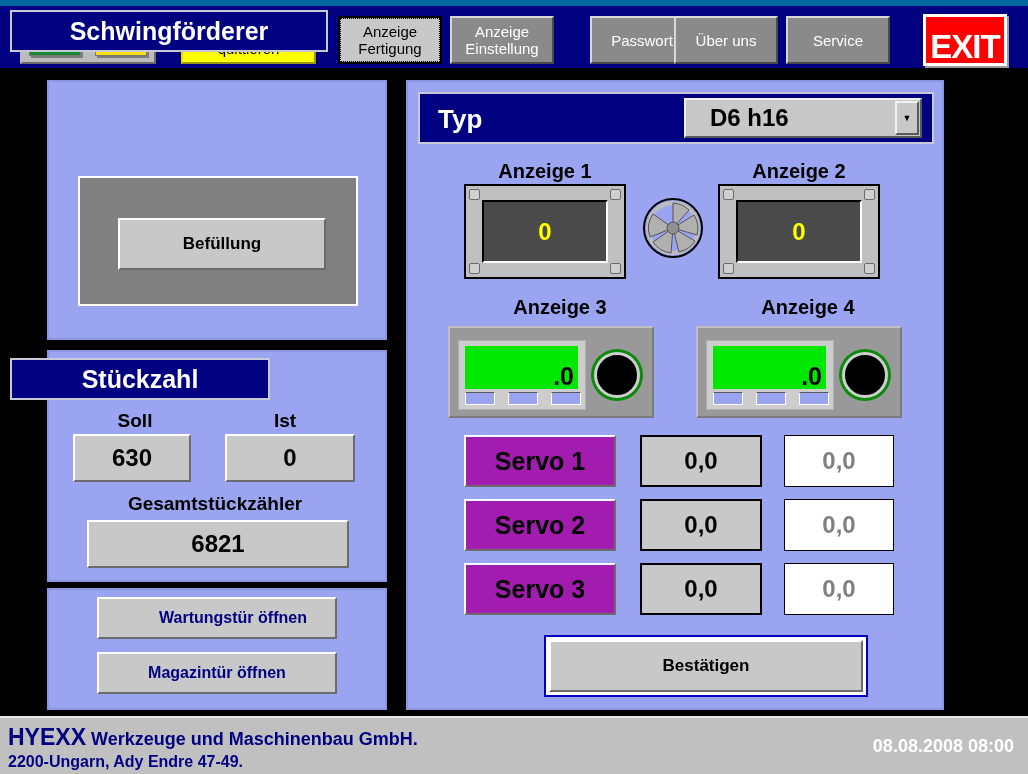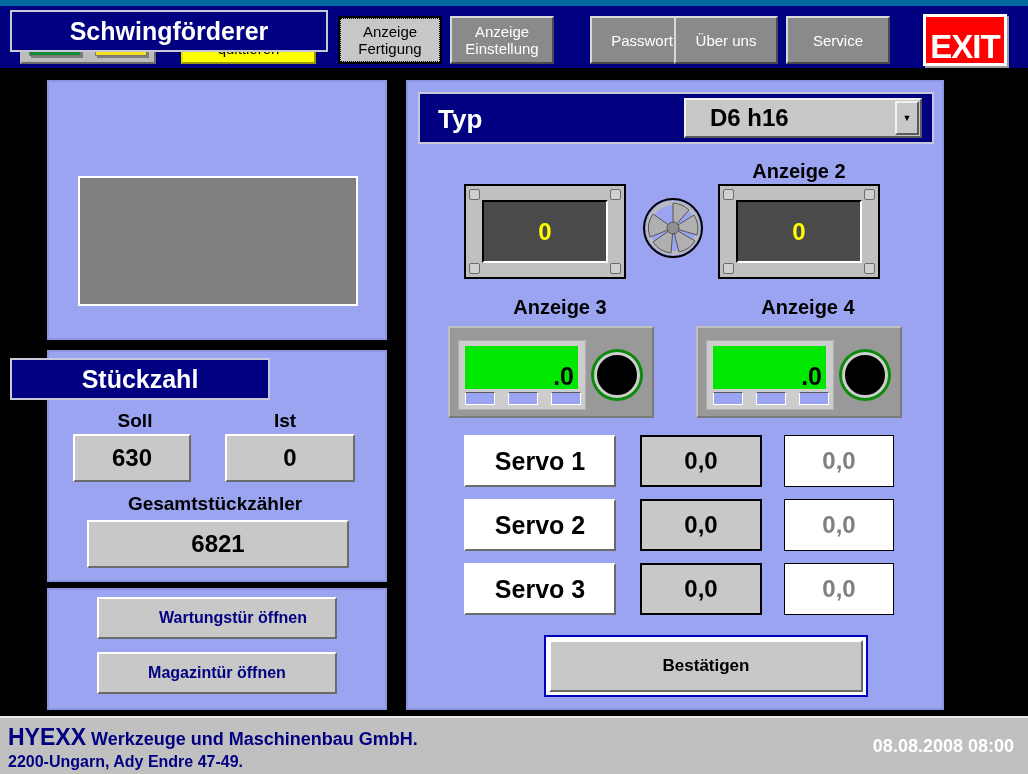--- a/index.html
+++ b/index.html
@@ -375,21 +375,21 @@
     box-sizing: border-box;
     box-shadow: 0 0 0 3px #0b8a0b;
     cursor: pointer;
   }
 
   
   .servo-btn {
     position: absolute;
     left: 464px;
     width: 152px; height: 52px;
-    background: #ffffff;
+    background: #a21caf;
     border: 2px solid #ffffff;
     border-right-color: #6b6b6b;
     border-bottom-color: #6b6b6b;
     box-sizing: border-box;
     color: #000;
     font-weight: bold;
     font-size: 25px;
     display: flex; align-items: center; justify-content: center;
     cursor: pointer;
   }
@@ -518,20 +518,23 @@
     </div>
 
     <div class="exit-btn">
       <span>EXIT</span>
     </div>
   </div>
 
   <div class="panel" id="p-schwing"></div>
   <div class="panel-title" id="schwing-title">Schwingförderer</div>
   <div id="schwing-box"></div>
+  <div id="befuell-btn">
+    <span>Befüllung</span>
+  </div>
 
   <div class="panel" id="p-stueck"></div>
   <div class="panel-title" id="stueck-title">Stückzahl</div>
 
   <div class="sz-label" id="soll-label">Soll</div>
   <div class="sz-label" id="ist-label">Ist</div>
   <div class="sz-field" id="soll-field">
     <span>630</span>
   </div>
   <div class="sz-field" id="ist-field">
@@ -552,20 +555,21 @@
 
   <div class="panel" id="p-main"></div>
 
   <div id="typ-bar"></div>
   <div id="typ-label">Typ</div>
   <div id="typ-select">
     <span id="typ-value">D6 h16</span>
     <span id="typ-arrow">▼</span>
   </div>
 
+  <div class="anz-label" id="anz1-label">Anzeige 1</div>
   <div class="meter" id="meter1">
     <span class="screw tl"></span>
     <span class="screw tr"></span>
     <span class="screw bl"></span>
     <span class="screw br"></span>
     <div class="screen">0</div>
   </div>
 
   <svg id="fan-icon" viewBox="0 0 64 64">
     <circle cx="32" cy="32" r="29" fill="none" stroke="#000" stroke-width="2"></circle>

